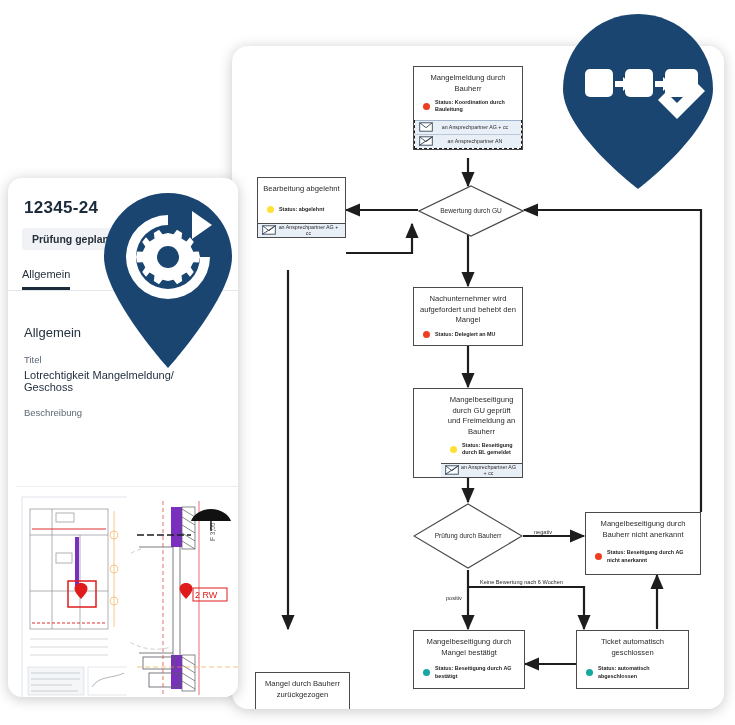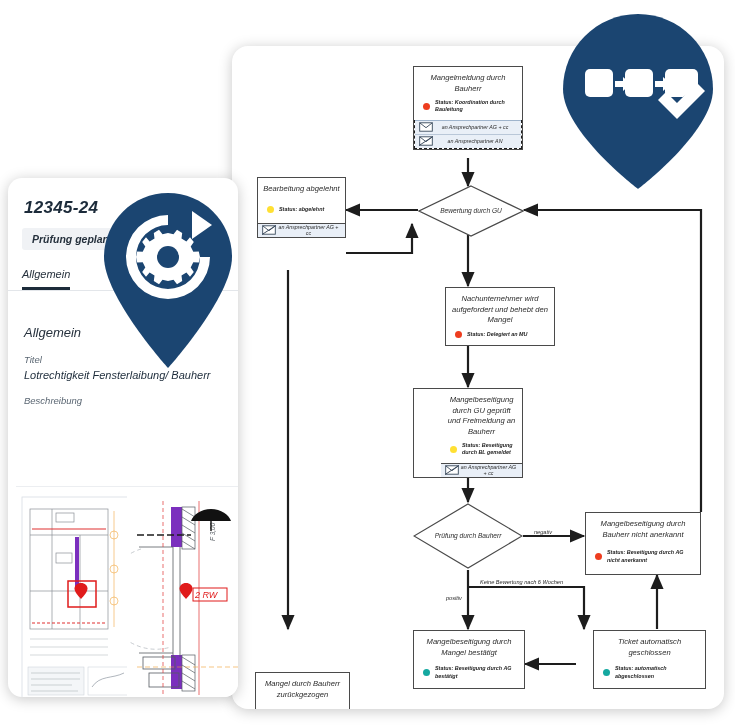--- a/index.html
+++ b/index.html
@@ -2,21 +2,21 @@
 <html><head>
 <meta charset="utf-8">
 <style>
   * { box-sizing: border-box; margin: 0; padding: 0; }
   html, body {
     width: 735px; height: 725px;
     background: #ffffff;
     font-family: "Liberation Sans", sans-serif;
     overflow: hidden;
   }
-  #stage { position: relative; width: 735px; height: 725px; font-style: italic; }
+  #stage { position: relative; width: 735px; height: 725px; }
 
   
   #flow-card {
     position: absolute; left: 232px; top: 46px;
     width: 492px; height: 663px;
     background: #ffffff; border-radius: 16px;
     box-shadow: 0 2px 14px rgba(0,0,0,0.22);
     overflow: hidden;
   }
   #flow-svg { position: absolute; left: 0; top: 0; }
@@ -221,21 +221,21 @@
       <div class="single-mail">
         <svg class="mail-icon" viewBox="0 0 20 14">
           <rect x="1" y="1" width="18" height="12" fill="#fff" stroke="#3a4a5c" stroke-width="1.3"></rect>
           <path d="M1,1 L10,8 L19,1" fill="none" stroke="#3a4a5c" stroke-width="1.3"></path>
           <path d="M0,13.5 L20,0.5" stroke="#3a4a5c" stroke-width="1.4"></path>
         </svg>
         <span class="mail-label">an Ansprechpartner AG + cc</span>
       </div>
     </div>
 
-    <div class="node" style="left:181px; top:241px; width:110px; height:59px;margin-left:32px;">
+    <div class="node" style="left:181px; top:241px; width:110px; height:59px;">
       <div class="node-title">Nachunternehmer wird aufgefordert und behebt den Mangel</div>
       <div class="status-row">
         <span class="dot red"></span>
         <span class="status-text">Status: Delegiert an MU</span>
       </div>
     </div>
 
     <div class="node" style="left:181px; top:342px; width:110px;padding-left:27px;">
       <div class="node-title">Mangelbeseitigung durch GU geprüft und Freimeldung an Bauherr</div>
       <div class="status-row">
@@ -280,42 +280,42 @@
     </div>
 
     <div class="node" style="left:181px; top:584px; width:112px; height:59px;">
       <div class="node-title">Mangelbeseitigung durch Mangel bestätigt</div>
       <div class="status-row">
         <span class="dot teal"></span>
         <span class="status-text">Status: Beseitigung durch AG bestätigt</span>
       </div>
     </div>
 
-    <div class="node" style="left:344px; top:584px; width:113px; height:59px;margin-left:17px;">
+    <div class="node" style="left:344px; top:584px; width:113px; height:59px;">
       <div class="node-title">Ticket automatisch geschlossen</div>
       <div class="status-row">
         <span class="dot teal"></span>
         <span class="status-text">Status: automatisch abgeschlossen</span>
       </div>
     </div>
   </div>
 
   <div id="detail-card">
     <div id="detail-ticket">12345-24</div>
     <div id="detail-chip">Prüfung geplant</div>
 
     <div id="tabs">
       <span class="tab">Allgemein</span>
     </div>
 
     <div id="section-head">Allgemein</div>
 
     <div class="field">
       <div class="field-label">Titel</div>
-      <div class="field-value">Lotrechtigkeit Fensterlaibung/ Bauherr</div>
+      <div class="field-value">Lotrechtigkeit Mangelmeldung/ Geschoss</div>
     </div>
 
     <div class="field">
       <div class="field-label">Beschreibung</div>
       <div class="field-value"></div>
     </div>
 
 
     <div id="thumbs">
 

